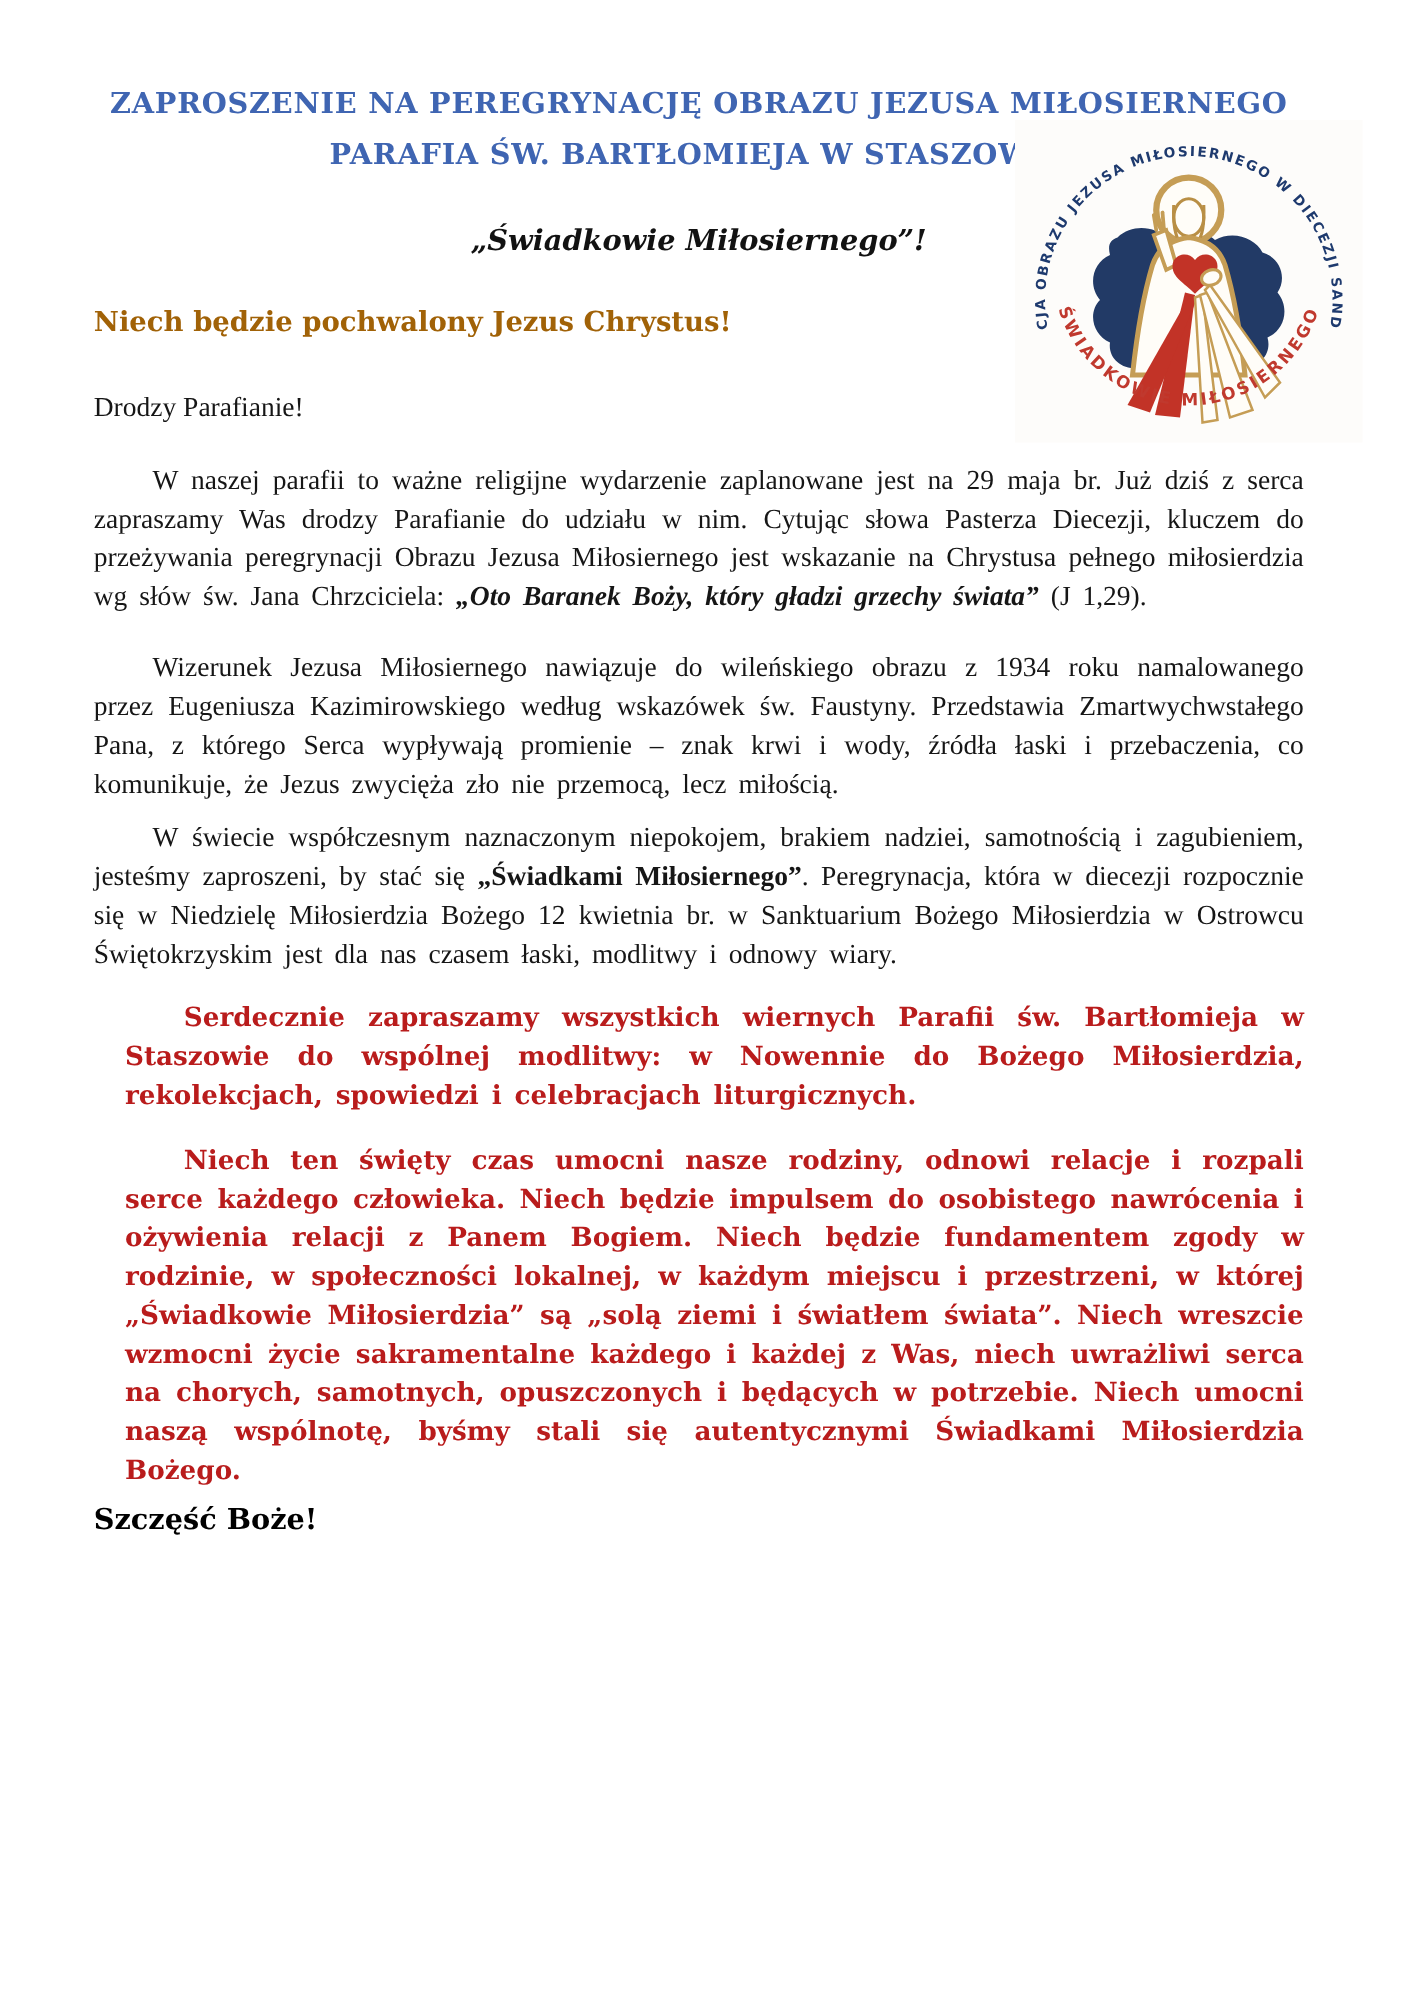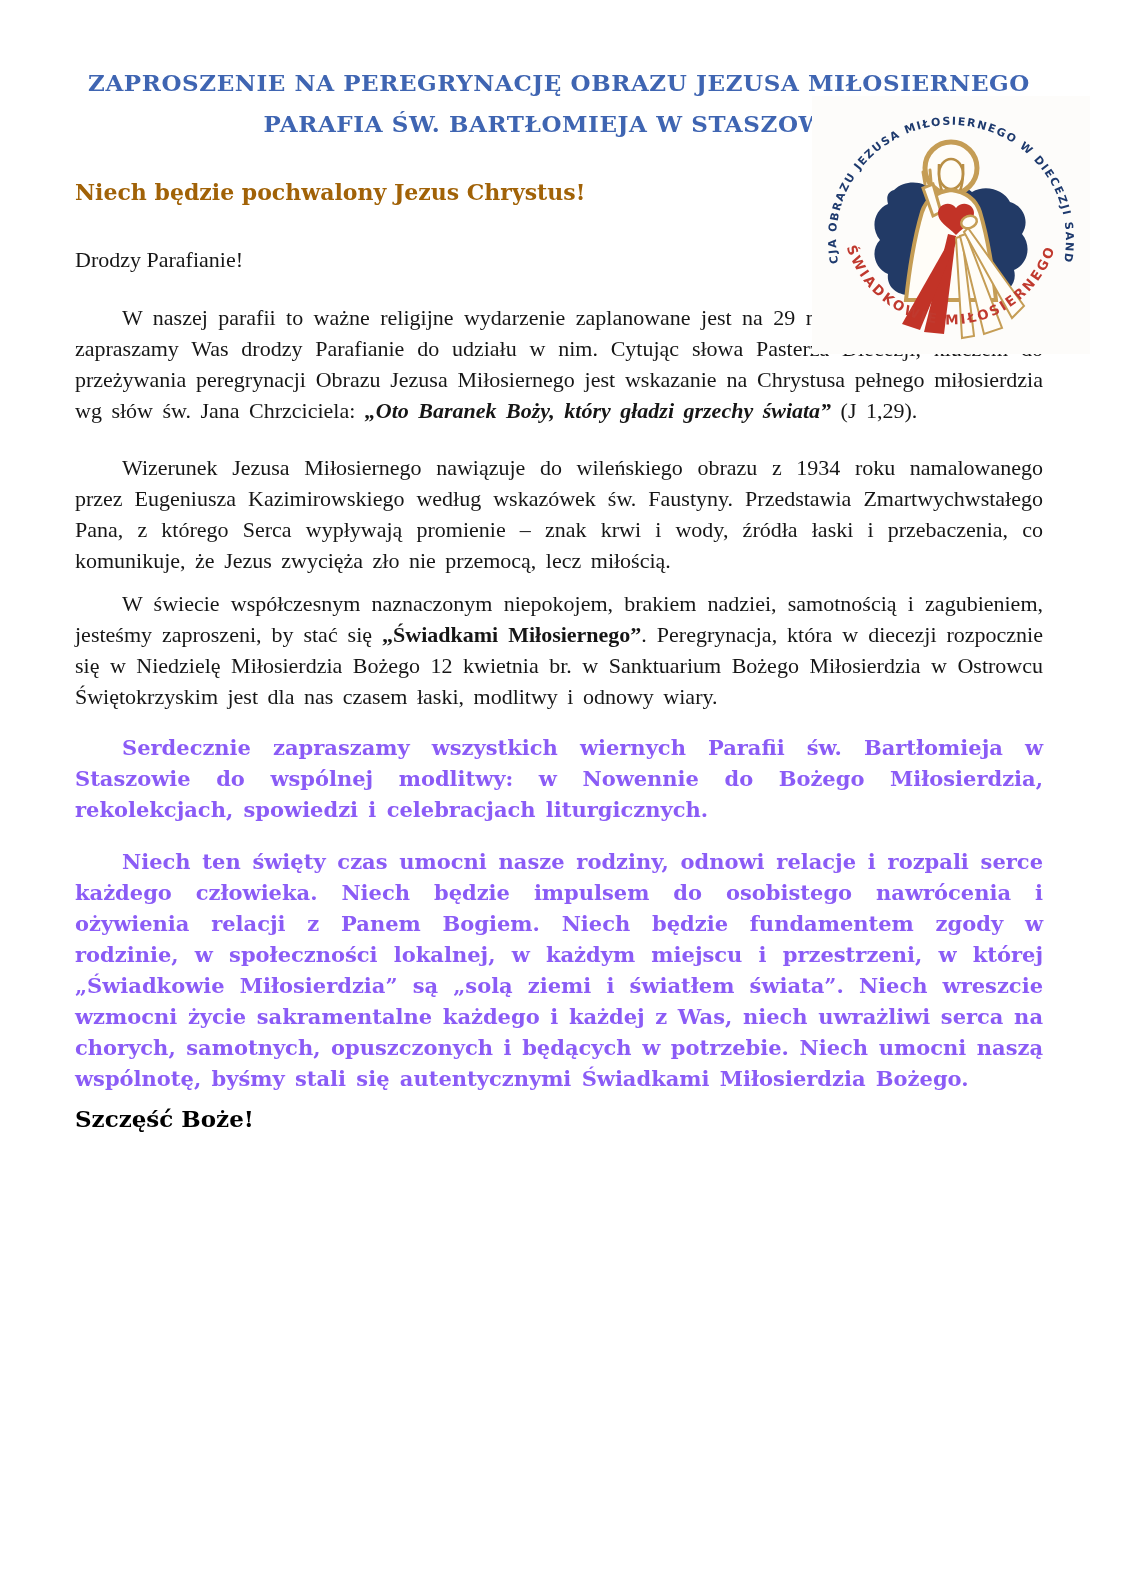--- a/index.html
+++ b/index.html
@@ -58,26 +58,27 @@
     font-size: 22px;
     line-height: 31px;
     text-align: justify;
     text-indent: 47px;
     word-spacing: 4px;
   }
   .para .bi { font-weight: 700; font-style: italic; }
   .para .b  { font-weight: 700; }
 
   .para.blue {
-    color: #8b5cf6;
+    color: #b91c1c;
     font-family: "DejaVu Serif", serif;
     font-weight: 700;
     font-size: 21px;
     line-height: 31px;
     word-spacing: 3px;
+    margin-left: 25px;
   }
   .para.p2 { margin-top: 27px; }
   .para.p3 { margin-top: 26px; }
   .para.p4 { margin-top: 12px; }
   .para.p5 { margin-top: 20px; }
   .para.p6 { margin-top: 21px; }
 
   .blessing {
     margin-top: 9px;
     font-family: "DejaVu Serif", serif;
@@ -172,20 +173,21 @@
         <textPath href="#arcBottom" startOffset="50%">ŚWIADKOWIE MIŁOSIERNEGO</textPath>
       </text>
     </svg>
   </div>
 
   <div class="content">
 
     <div class="title-line">ZAPROSZENIE NA PEREGRYNACJĘ OBRAZU JEZUSA MIŁOSIERNEGO</div>
     <div class="title-line">PARAFIA ŚW. BARTŁOMIEJA W STASZOWIE</div>
 
+    <div class="subtitle">„Świadkowie Miłosiernego”!</div>
 
     <div class="greeting">Niech będzie pochwalony Jezus Chrystus!</div>
 
     <div class="salutation">Drodzy Parafianie!</div>
 
 
     <p class="para p2"><span>W naszej parafii to ważne religijne wydarzenie zaplanowane jest na 29 maja br. Już dziś z serca zapraszamy Was drodzy Parafianie do udziału w nim. Cytując słowa Pasterza Diecezji, kluczem do przeżywania peregrynacji Obrazu Jezusa Miłosiernego jest wskazanie na Chrystusa pełnego miłosierdzia wg słów św. Jana Chrzciciela: </span><span class="bi">„Oto Baranek Boży, który gładzi grzechy świata”</span><span> (J 1,29).</span></p>
 
     <p class="para p3"><span>Wizerunek Jezusa Miłosiernego nawiązuje do wileńskiego obrazu z 1934 roku namalowanego przez Eugeniusza Kazimirowskiego według wskazówek św. Faustyny. Przedstawia Zmartwychwstałego Pana, z którego Serca wypływają promienie – znak krwi i wody, źródła łaski i przebaczenia, co komunikuje, że Jezus zwycięża zło nie przemocą, lecz miłością.</span></p>
 

